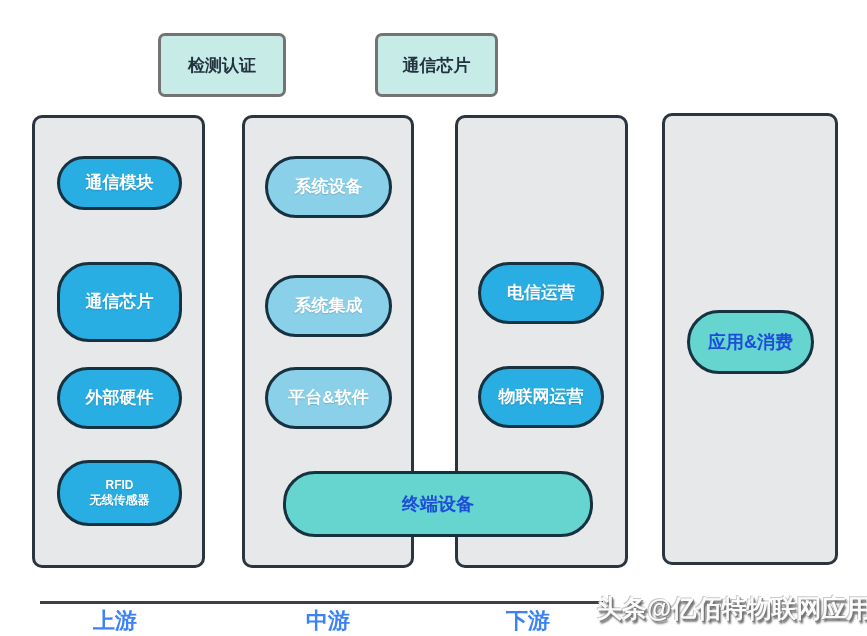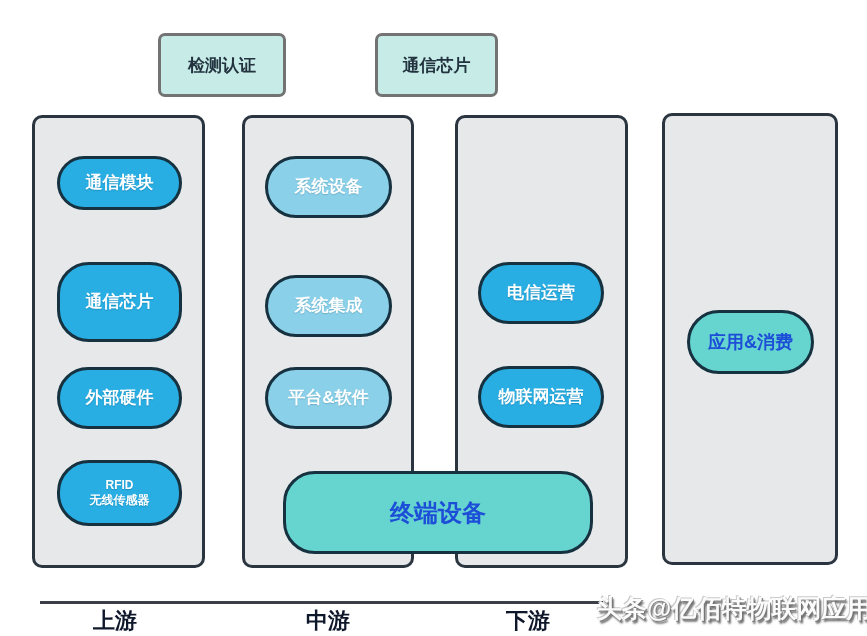--- a/index.html
+++ b/index.html
@@ -21,21 +21,21 @@
   .pill.lightblue{background:#8ad0e8;color:#ffffff;text-shadow:0 1px 1px rgba(0,60,90,.2);}
   .pill.teal{background:#66d4cf;color:#1d4ed8;}
   .topbox{
     position:absolute;display:flex;align-items:center;justify-content:center;
     background:#c7ebe7;border:3px solid #737373;border-radius:7px;box-sizing:border-box;
     font-weight:bold;font-size:17px;color:#22333f;
   }
   .axis-line{position:absolute;left:40px;top:601px;width:563px;height:3px;background:#3a4046;}
   .axis-label{
     position:absolute;top:606px;width:80px;text-align:center;
-    font-weight:bold;font-size:22px;color:#0f172a;
+    font-weight:bold;font-size:22px;color:#3b82f6;
   }
   .watermark{
     position:absolute;left:597px;top:592px;width:268px;
     font-weight:bold;font-size:25px;letter-spacing:0px;color:#fbfbfb;
     text-shadow:2px 3px 2px #6e6e6e,-1px -1px 0 #c9c9c9,1px 1px 0 #8a8a8a;
     white-space:nowrap;
   }
 </style>
 </head>
 <body>
@@ -76,21 +76,21 @@
   </div>
 
   <div class="col" style="left:455px;top:115px;width:173px;height:453px;"></div>
   <div class="pill blue" style="left:478px;top:262px;width:126px;height:62px;">
     <span>电信运营</span>
   </div>
   <div class="pill blue" style="left:478px;top:366px;width:126px;height:62px;">
     <span>物联网运营</span>
   </div>
 
-  <div class="pill teal" style="left:283px;top:471px;width:310px;height:83px;font-size:24px;">
+  <div class="pill teal" style="left:283px;top:471px;width:310px;height:66px;font-size:18px;">
     <span>终端设备</span>
   </div>
 
   <div class="col" style="left:662px;top:113px;width:176px;height:452px;"></div>
   <div class="pill teal" style="left:687px;top:310px;width:127px;height:64px;font-size:18px;">
     <span>应用&amp;消费</span>
   </div>
 
   <div class="axis-line"></div>
   <div class="axis-label" style="left:75px;">上游</div>

